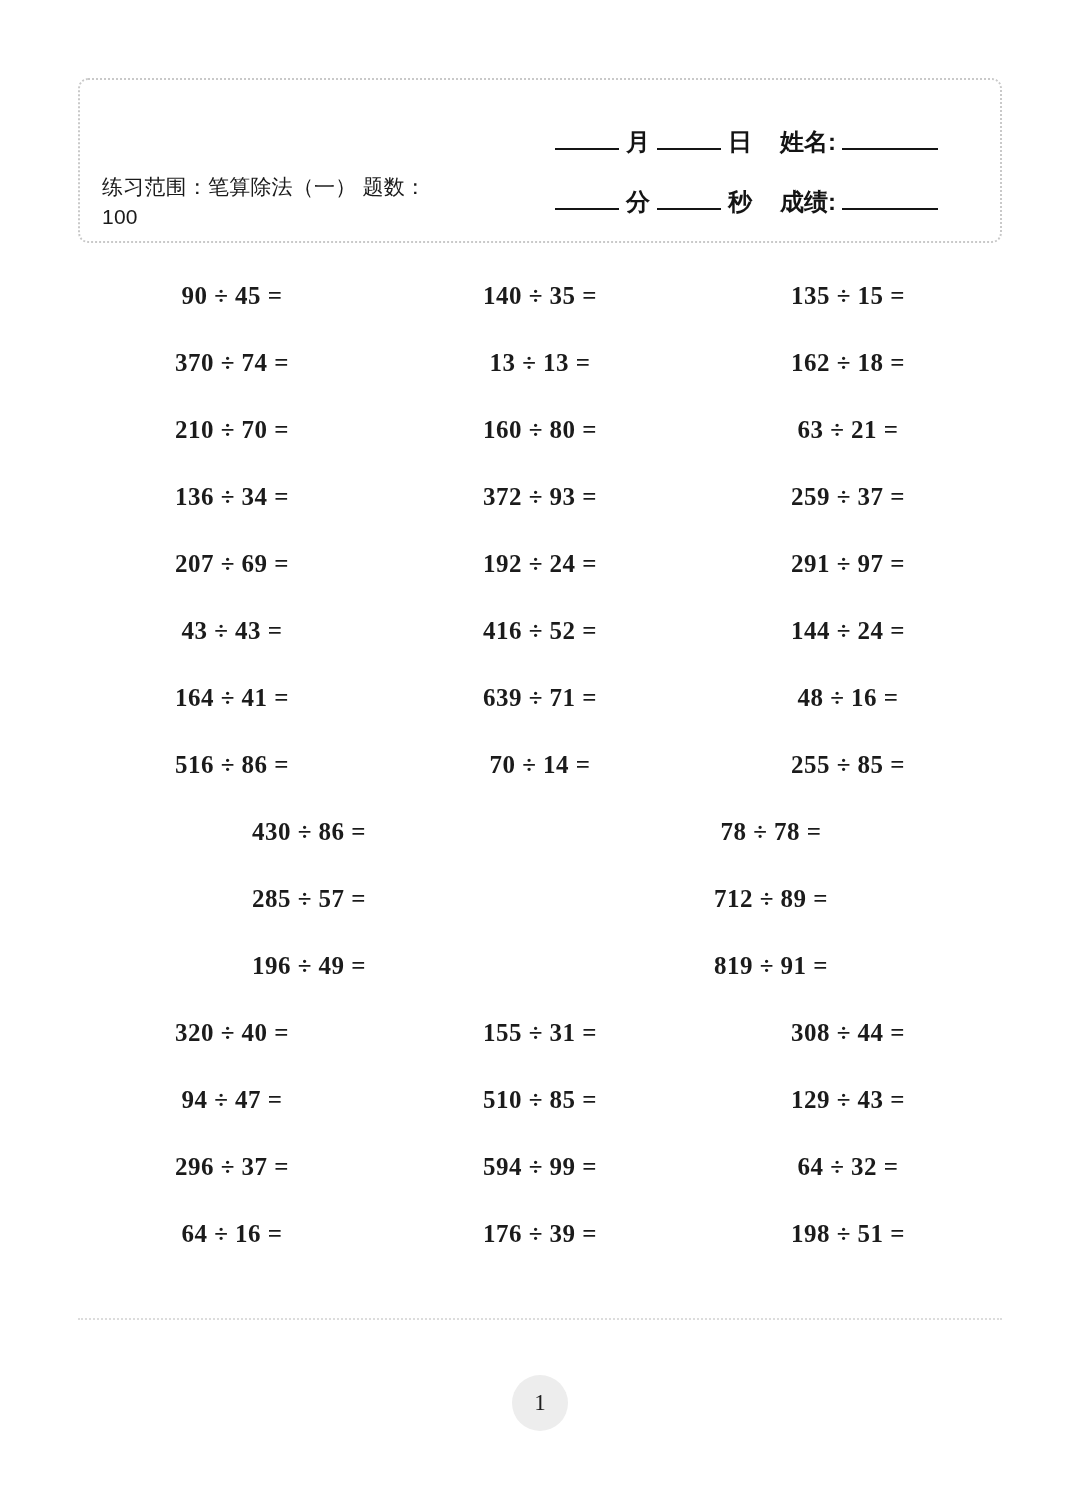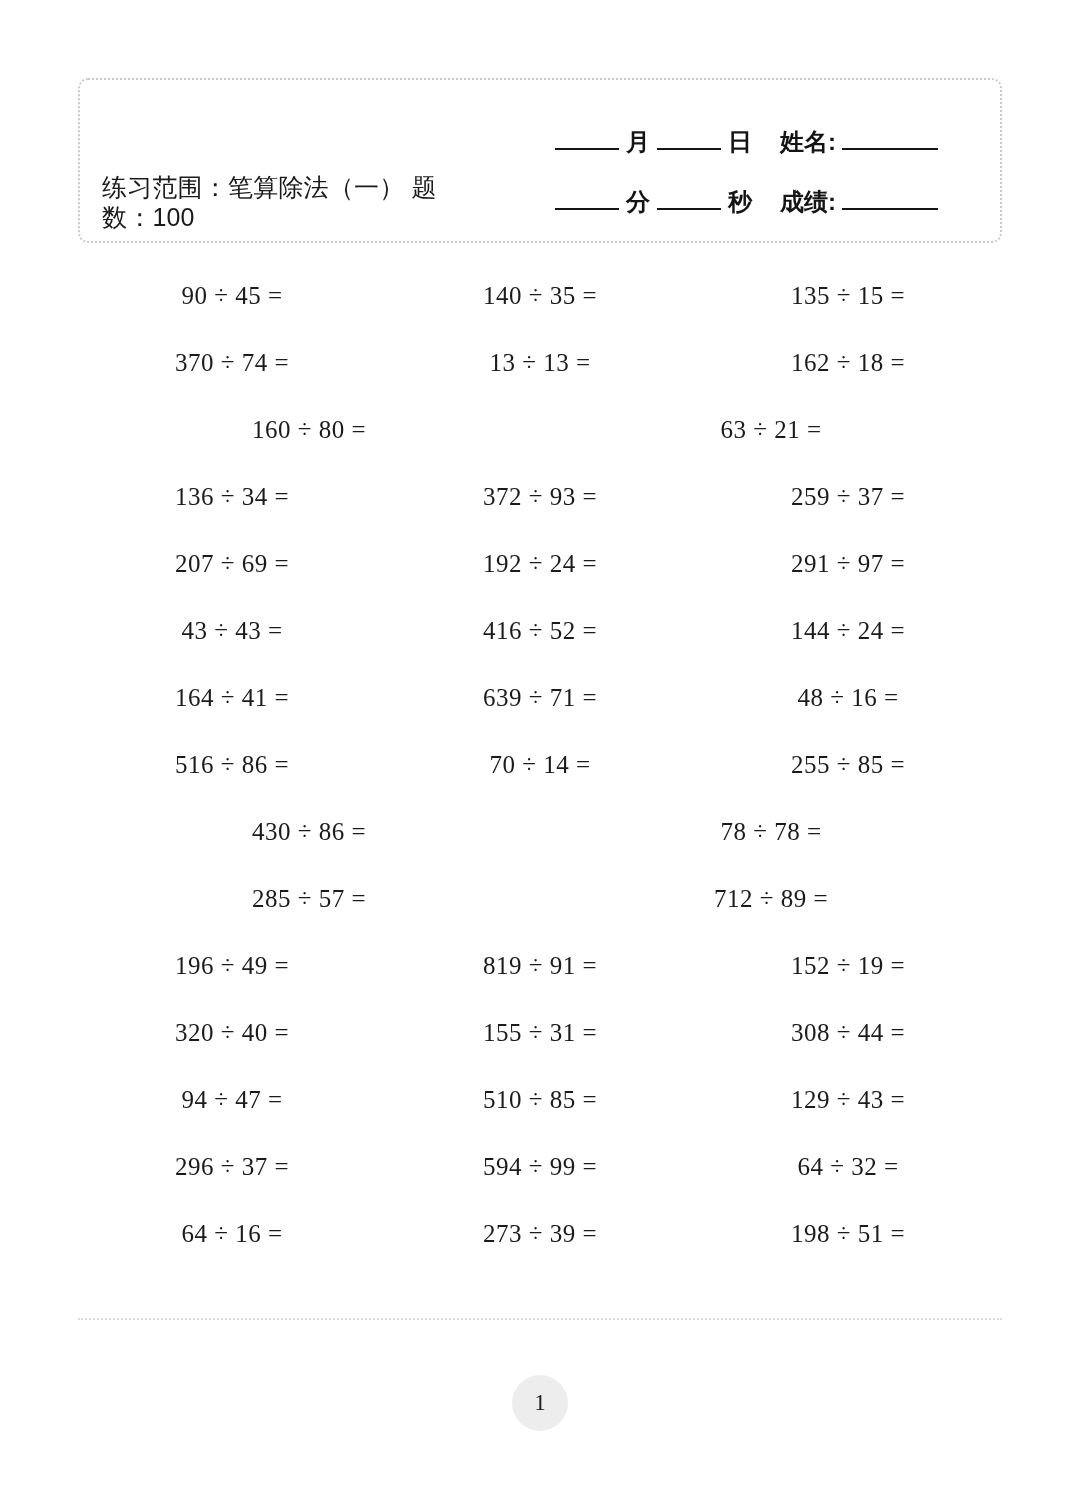--- a/index.html
+++ b/index.html
@@ -42,21 +42,21 @@
     height: 100%;
   }
 
   
   .range-block {
     position: absolute;
     left: 22px;
     top: 92px;
     width: 350px;
     font-family: "Liberation Sans", "DejaVu Sans", sans-serif;
-    font-size: 25px;
+    font-size: 21px;
     line-height: 30px;
     color: #1a1a1a;
     letter-spacing: 0.2px;
   }
 
   
   .meta-block {
     position: absolute;
     left: 470px;
     top: 32px;
@@ -85,20 +85,21 @@
   .meta-row .unit { padding: 0 2px; }
   .meta-row .gap { display: inline-block; width: 26px; }
   .meta-row .label { padding-right: 1px; }
 
   
   .problems {
     position: absolute;
     left: 78px;
     top: 262px;
     width: 924px;
+    font-weight: bold;
   }
   .prow {
     display: flex;
     height: 67px;
     align-items: center;
   }
   .pcell {
     flex: 1 1 33.333%;
     text-align: center;
     font-family: "Liberation Serif", "DejaVu Serif", serif;
@@ -175,20 +176,21 @@
         <div class="pcell">90 ÷ 45 =</div>
         <div class="pcell">140 ÷ 35 =</div>
         <div class="pcell">135 ÷ 15 =</div>
       </div>
       <div class="prow">
         <div class="pcell">370 ÷ 74 =</div>
         <div class="pcell">13 ÷ 13 =</div>
         <div class="pcell">162 ÷ 18 =</div>
       </div>
       <div class="prow">
+        <div class="pcell">210 ÷ 70 =</div>
         <div class="pcell">160 ÷ 80 =</div>
         <div class="pcell">63 ÷ 21 =</div>
       </div>
       <div class="prow">
         <div class="pcell">136 ÷ 34 =</div>
         <div class="pcell">372 ÷ 93 =</div>
         <div class="pcell">259 ÷ 37 =</div>
       </div>
       <div class="prow">
         <div class="pcell">207 ÷ 69 =</div>
@@ -214,40 +216,39 @@
         <div class="pcell">430 ÷ 86 =</div>
         <div class="pcell">78 ÷ 78 =</div>
       </div>
       <div class="prow">
         <div class="pcell">285 ÷ 57 =</div>
         <div class="pcell">712 ÷ 89 =</div>
       </div>
       <div class="prow">
         <div class="pcell">196 ÷ 49 =</div>
         <div class="pcell">819 ÷ 91 =</div>
-        <div class="pcell">152 ÷ 19 =</div>
       </div>
       <div class="prow">
         <div class="pcell">320 ÷ 40 =</div>
         <div class="pcell">155 ÷ 31 =</div>
         <div class="pcell">308 ÷ 44 =</div>
       </div>
       <div class="prow">
         <div class="pcell">94 ÷ 47 =</div>
         <div class="pcell">510 ÷ 85 =</div>
         <div class="pcell">129 ÷ 43 =</div>
       </div>
       <div class="prow">
         <div class="pcell">296 ÷ 37 =</div>
         <div class="pcell">594 ÷ 99 =</div>
         <div class="pcell">64 ÷ 32 =</div>
       </div>
       <div class="prow">
         <div class="pcell">64 ÷ 16 =</div>
-        <div class="pcell">273 ÷ 39 =</div>
+        <div class="pcell">176 ÷ 39 =</div>
         <div class="pcell">198 ÷ 51 =</div>
       </div>
     </div>
 
   <div class="footer-rule"></div>
   <div class="page-badge">1</div>
 
 </div>
 
 </body></html>

